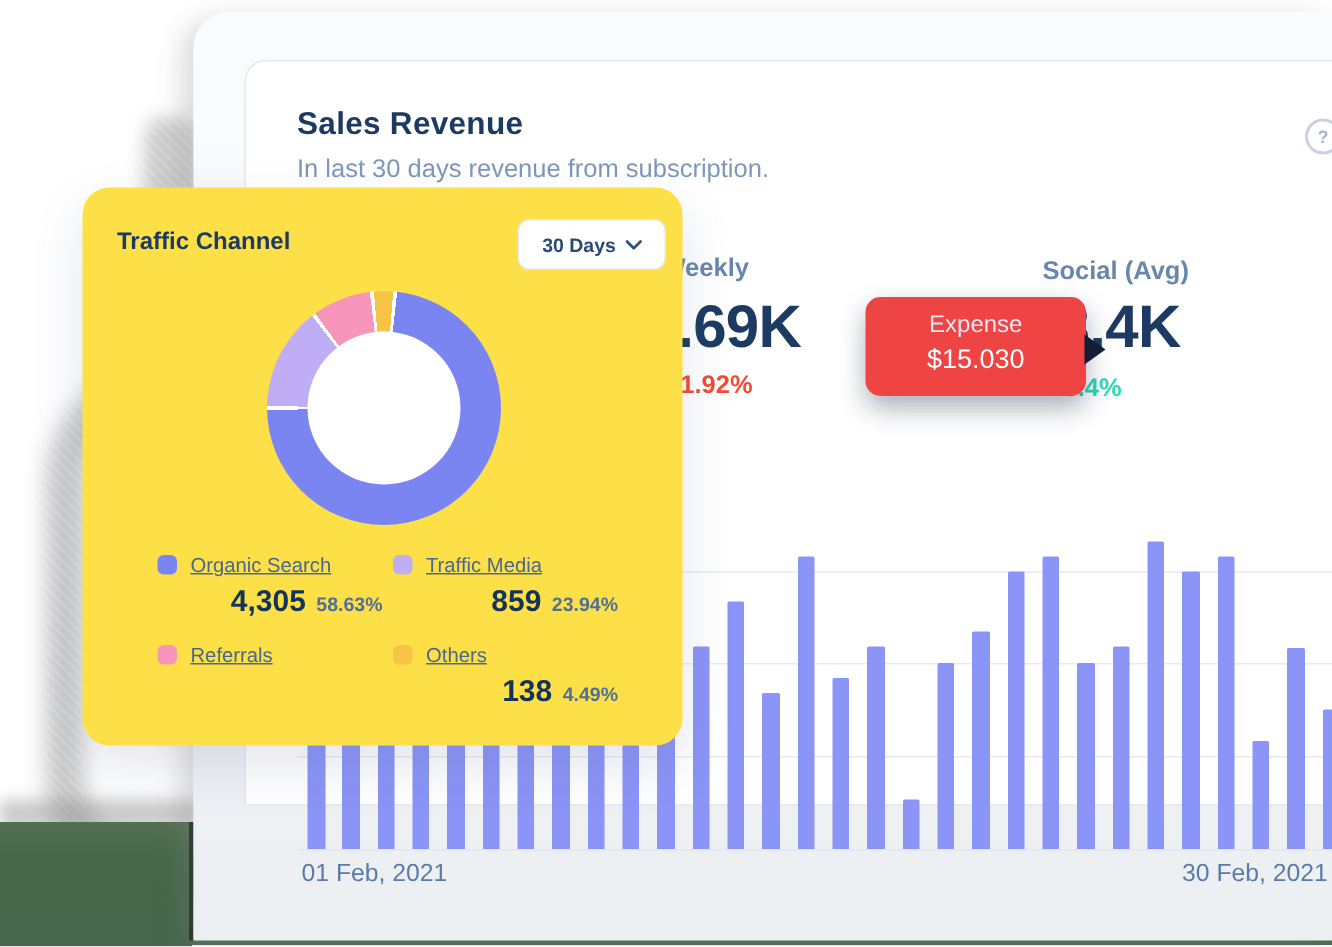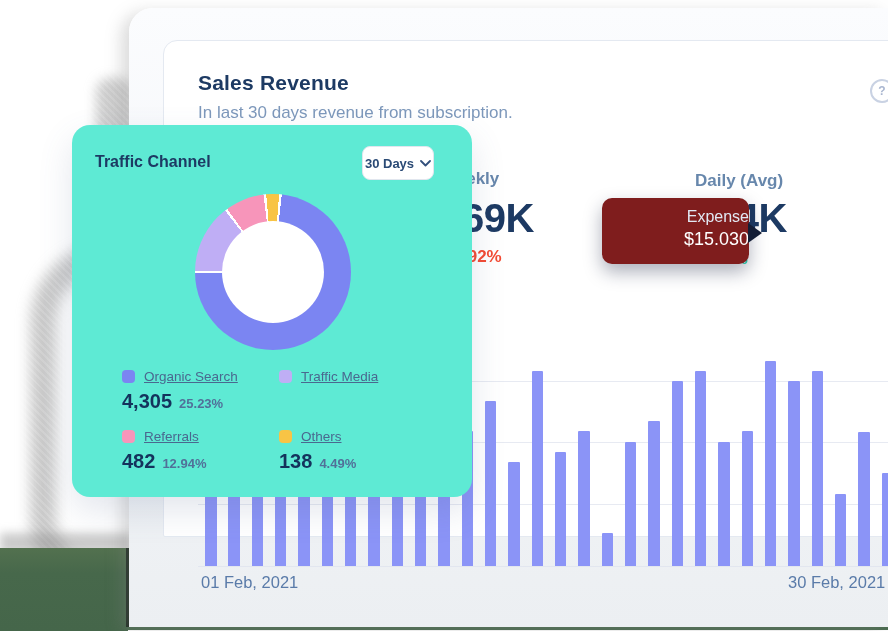--- a/index.html
+++ b/index.html
@@ -38,49 +38,49 @@
   .stat-value{font-size:40px;font-weight:600;color:#1d3a63;letter-spacing:-.5px;}
   .stat-change{font-size:17px;font-weight:600;}
   .weekly-label{left:277px;top:128px;}
   .weekly-value{left:244px;top:155px;}
   .weekly-change{left:281px;top:206px;color:#f44a33;}
   .daily-label{left:531px;top:130px;}
   .daily-value{left:497px;top:155px;}
   .daily-change{left:545px;top:208px;color:#2cd9b5;}
 
   
-  .tooltip{left:438px;top:157px;width:147px;height:66px;background:#7f1d1d;border-radius:10px;
-    box-shadow:0 8px 18px rgba(20,30,60,.35);color:#fff;text-align:right;z-index:60;}
+  .tooltip{left:413px;top:157px;width:147px;height:66px;background:#ef4444;border-radius:10px;
+    box-shadow:0 8px 18px rgba(20,30,60,.35);color:#fff;text-align:center;z-index:60;}
   .tooltip .t1{margin-top:10px;font-size:16px;color:#e2e8f3;}
   .tooltip .t2{margin-top:3px;font-size:18px;color:#ffffff;}
   .tooltip-arrow{position:absolute;right:-13px;top:25px;width:0;height:0;
     border-top:10px solid transparent;border-bottom:10px solid transparent;border-left:14px solid #131d35;}
 
   
   .gridline{left:34px;width:691px;height:1px;background:#e7eaf2;}
   .axisline{left:34px;top:525px;width:691px;height:1px;background:#e2e6ef;}
   .bar{position:absolute;width:11.5px;background:#8b94f7;border-radius:1px 1px 0 0;}
   .date-label{font-size:16.5px;color:#5a7ba9;top:532px;}
   .date-start{left:37px;}
   .date-end{left:624px;}
 
   
-  .traffic-card{left:72px;top:125px;width:400px;height:372px;background:#5eead4;border-radius:18px;
+  .traffic-card{left:55px;top:125px;width:400px;height:372px;background:#fde047;border-radius:18px;
     box-shadow:0 14px 34px rgba(80,100,140,.16);z-index:50;}
   .traffic-title{left:23px;top:28px;font-size:16px;font-weight:700;color:#1d3a63;}
-  .period-btn{left:290px;top:21px;width:72px;height:34px;border:1px solid #e1e6ee;border-radius:8px;
+  .period-btn{left:290px;top:21px;width:99px;height:34px;border:1px solid #e1e6ee;border-radius:8px;
     background:#fff;box-sizing:border-box;display:flex;align-items:center;justify-content:center;gap:6px;
     font-size:13px;font-weight:700;color:#2a4a75;cursor:pointer;}
   .donut{left:123px;top:69px;width:156px;height:156px;border-radius:50%;}
   .donut-hole{left:150px;top:96px;width:102px;height:102px;border-radius:50%;background:#ffffff;}
   .legend-item{position:absolute;width:150px;}
   .legend-head{display:flex;align-items:center;gap:9px;}
   .legend-swatch{width:13px;height:13px;border-radius:4px;flex:0 0 auto;}
   .legend-label{font-size:13.5px;color:#4a688f;text-decoration:underline;}
-  .legend-nums{margin-top:6px;display:flex;align-items:baseline;gap:7px;}
+  .legend-nums{margin-top:6px;margin-left:22px;display:flex;align-items:baseline;gap:7px;justify-content:flex-end;}
   .legend-value{font-size:20px;font-weight:700;color:#14335c;}
   .legend-pct{font-size:13px;font-weight:600;color:#517099;}
 </style>
 </head>
 <body>
 
 <div id="stage">
 
   <div class="abs shadow-band-v"></div>
   <div class="abs shadow-frame"></div>
@@ -93,21 +93,21 @@
   <div class="abs screen"></div>
 
   <div class="abs main-card">
     <div class="abs main-title">Sales Revenue</div>
     <div class="abs main-subtitle">In last 30 days revenue from subscription.</div>
     <div class="abs help-icon">?</div>
 
     <div class="abs stat-label weekly-label">Weekly</div>
     <div class="abs stat-value weekly-value">$4.69K</div>
     <div class="abs stat-change weekly-change">11.92%</div>
-    <div class="abs stat-label daily-label">Daily (Avg)</div>
+    <div class="abs stat-label daily-label">Social (Avg)</div>
     <div class="abs stat-value daily-value">$13.4K</div>
     <div class="abs stat-change daily-change">8.4%</div>
 
     <div class="abs tooltip">
       <div class="t1">Expense</div>
       <div class="t2">$15.030</div>
       <div class="tooltip-arrow"></div>
     </div>
 
     <div id="bar-chart">
@@ -161,37 +161,37 @@
     <div class="abs donut" id="donut" style="background: conic-gradient(rgb(248, 196, 69) 0deg, rgb(248, 196, 69) 4.5deg, rgb(255, 255, 255) 4.5deg, rgb(255, 255, 255) 6.5deg, rgb(123, 133, 242) 6.5deg, rgb(123, 133, 242) 269deg, rgb(255, 255, 255) 269deg, rgb(255, 255, 255) 271deg, rgb(191, 174, 245) 271deg, rgb(191, 174, 245) 322deg, rgb(255, 255, 255) 322deg, rgb(255, 255, 255) 324deg, rgb(247, 149, 186) 324deg, rgb(247, 149, 186) 353deg, rgb(255, 255, 255) 353deg, rgb(255, 255, 255) 355deg, rgb(248, 196, 69) 355deg, rgb(248, 196, 69) 360deg);"></div>
     <div class="abs donut-hole"></div>
     <div id="legend">
         <div class="legend-item" style="left: 50px; top: 244px;">
           <div class="legend-head">
        <div class="legend-swatch" style="background:#7b85f2"></div>
        <div class="legend-label">Organic Search</div>
      </div>
      <div class="legend-nums">
        <span class="legend-value">4,305</span>
-       <span class="legend-pct">25.23%</span>
+       <span class="legend-pct">58.63%</span>
      </div>
         </div>
         <div class="legend-item" style="left: 207px; top: 244px;">
           <div class="legend-head">
        <div class="legend-swatch" style="background:#bfaef5"></div>
        <div class="legend-label">Traffic Media</div>
      </div>
+     <div class="legend-nums">
+       <span class="legend-value">859</span>
+       <span class="legend-pct">23.94%</span>
+     </div>
         </div>
         <div class="legend-item" style="left: 50px; top: 304px;">
           <div class="legend-head">
        <div class="legend-swatch" style="background:#f795ba"></div>
        <div class="legend-label">Referrals</div>
-     </div>
-     <div class="legend-nums">
-       <span class="legend-value">482</span>
-       <span class="legend-pct">12.94%</span>
      </div>
         </div>
         <div class="legend-item" style="left: 207px; top: 304px;">
           <div class="legend-head">
        <div class="legend-swatch" style="background:#f8c445"></div>
        <div class="legend-label">Others</div>
      </div>
      <div class="legend-nums">
        <span class="legend-value">138</span>
        <span class="legend-pct">4.49%</span>

